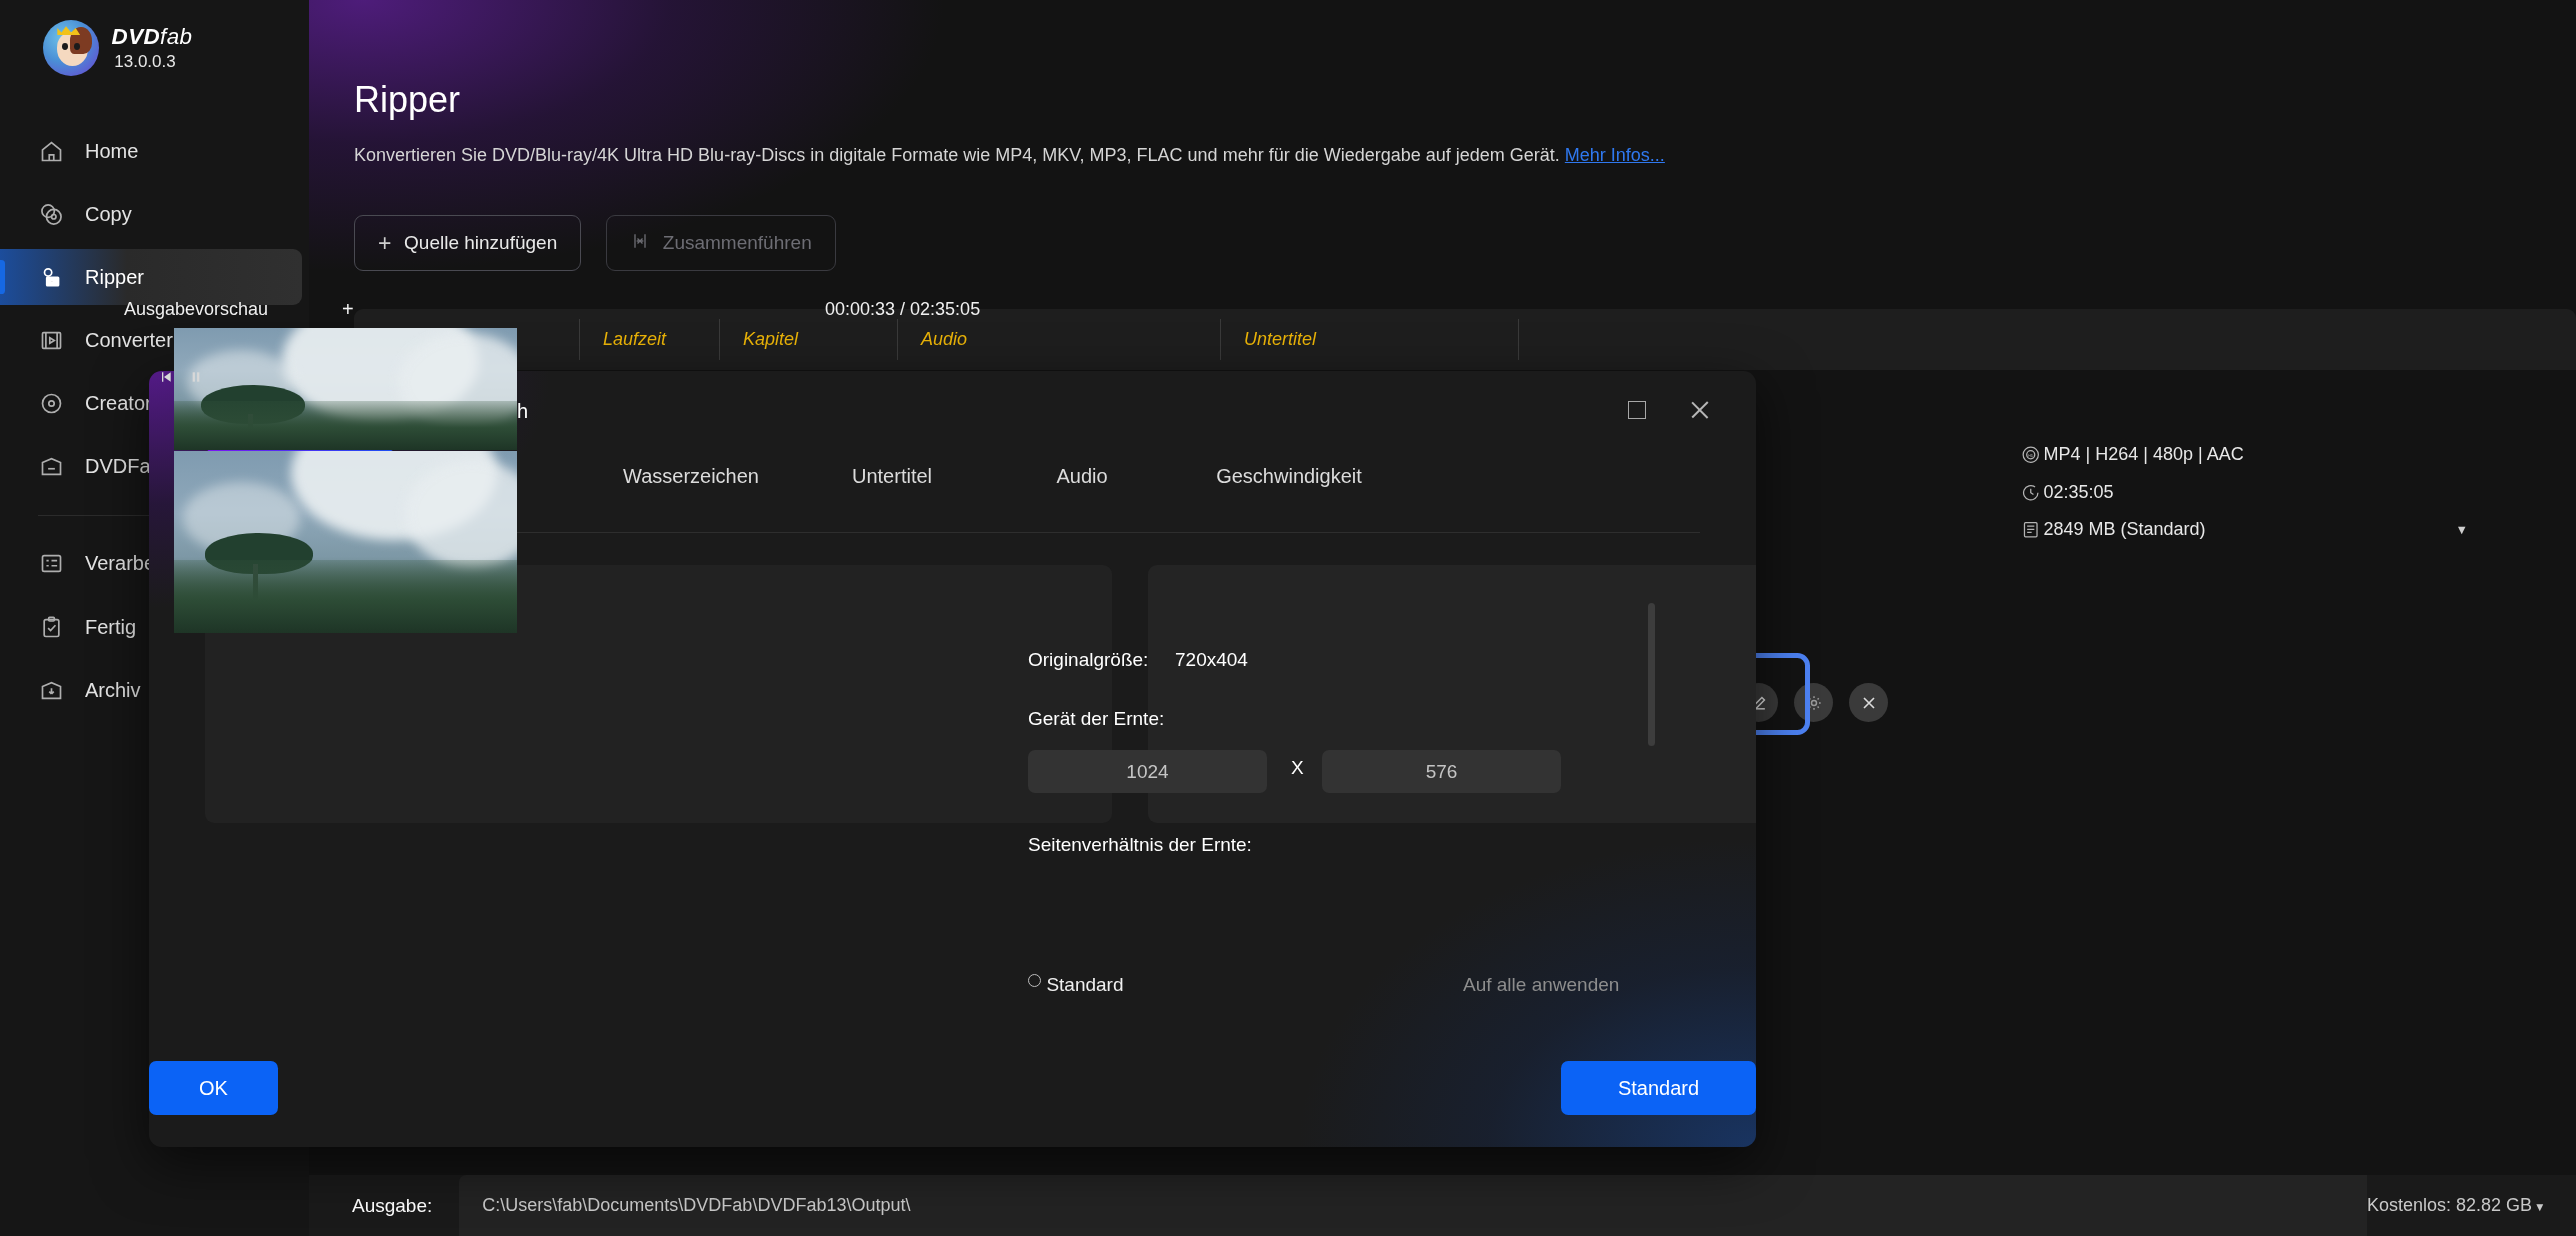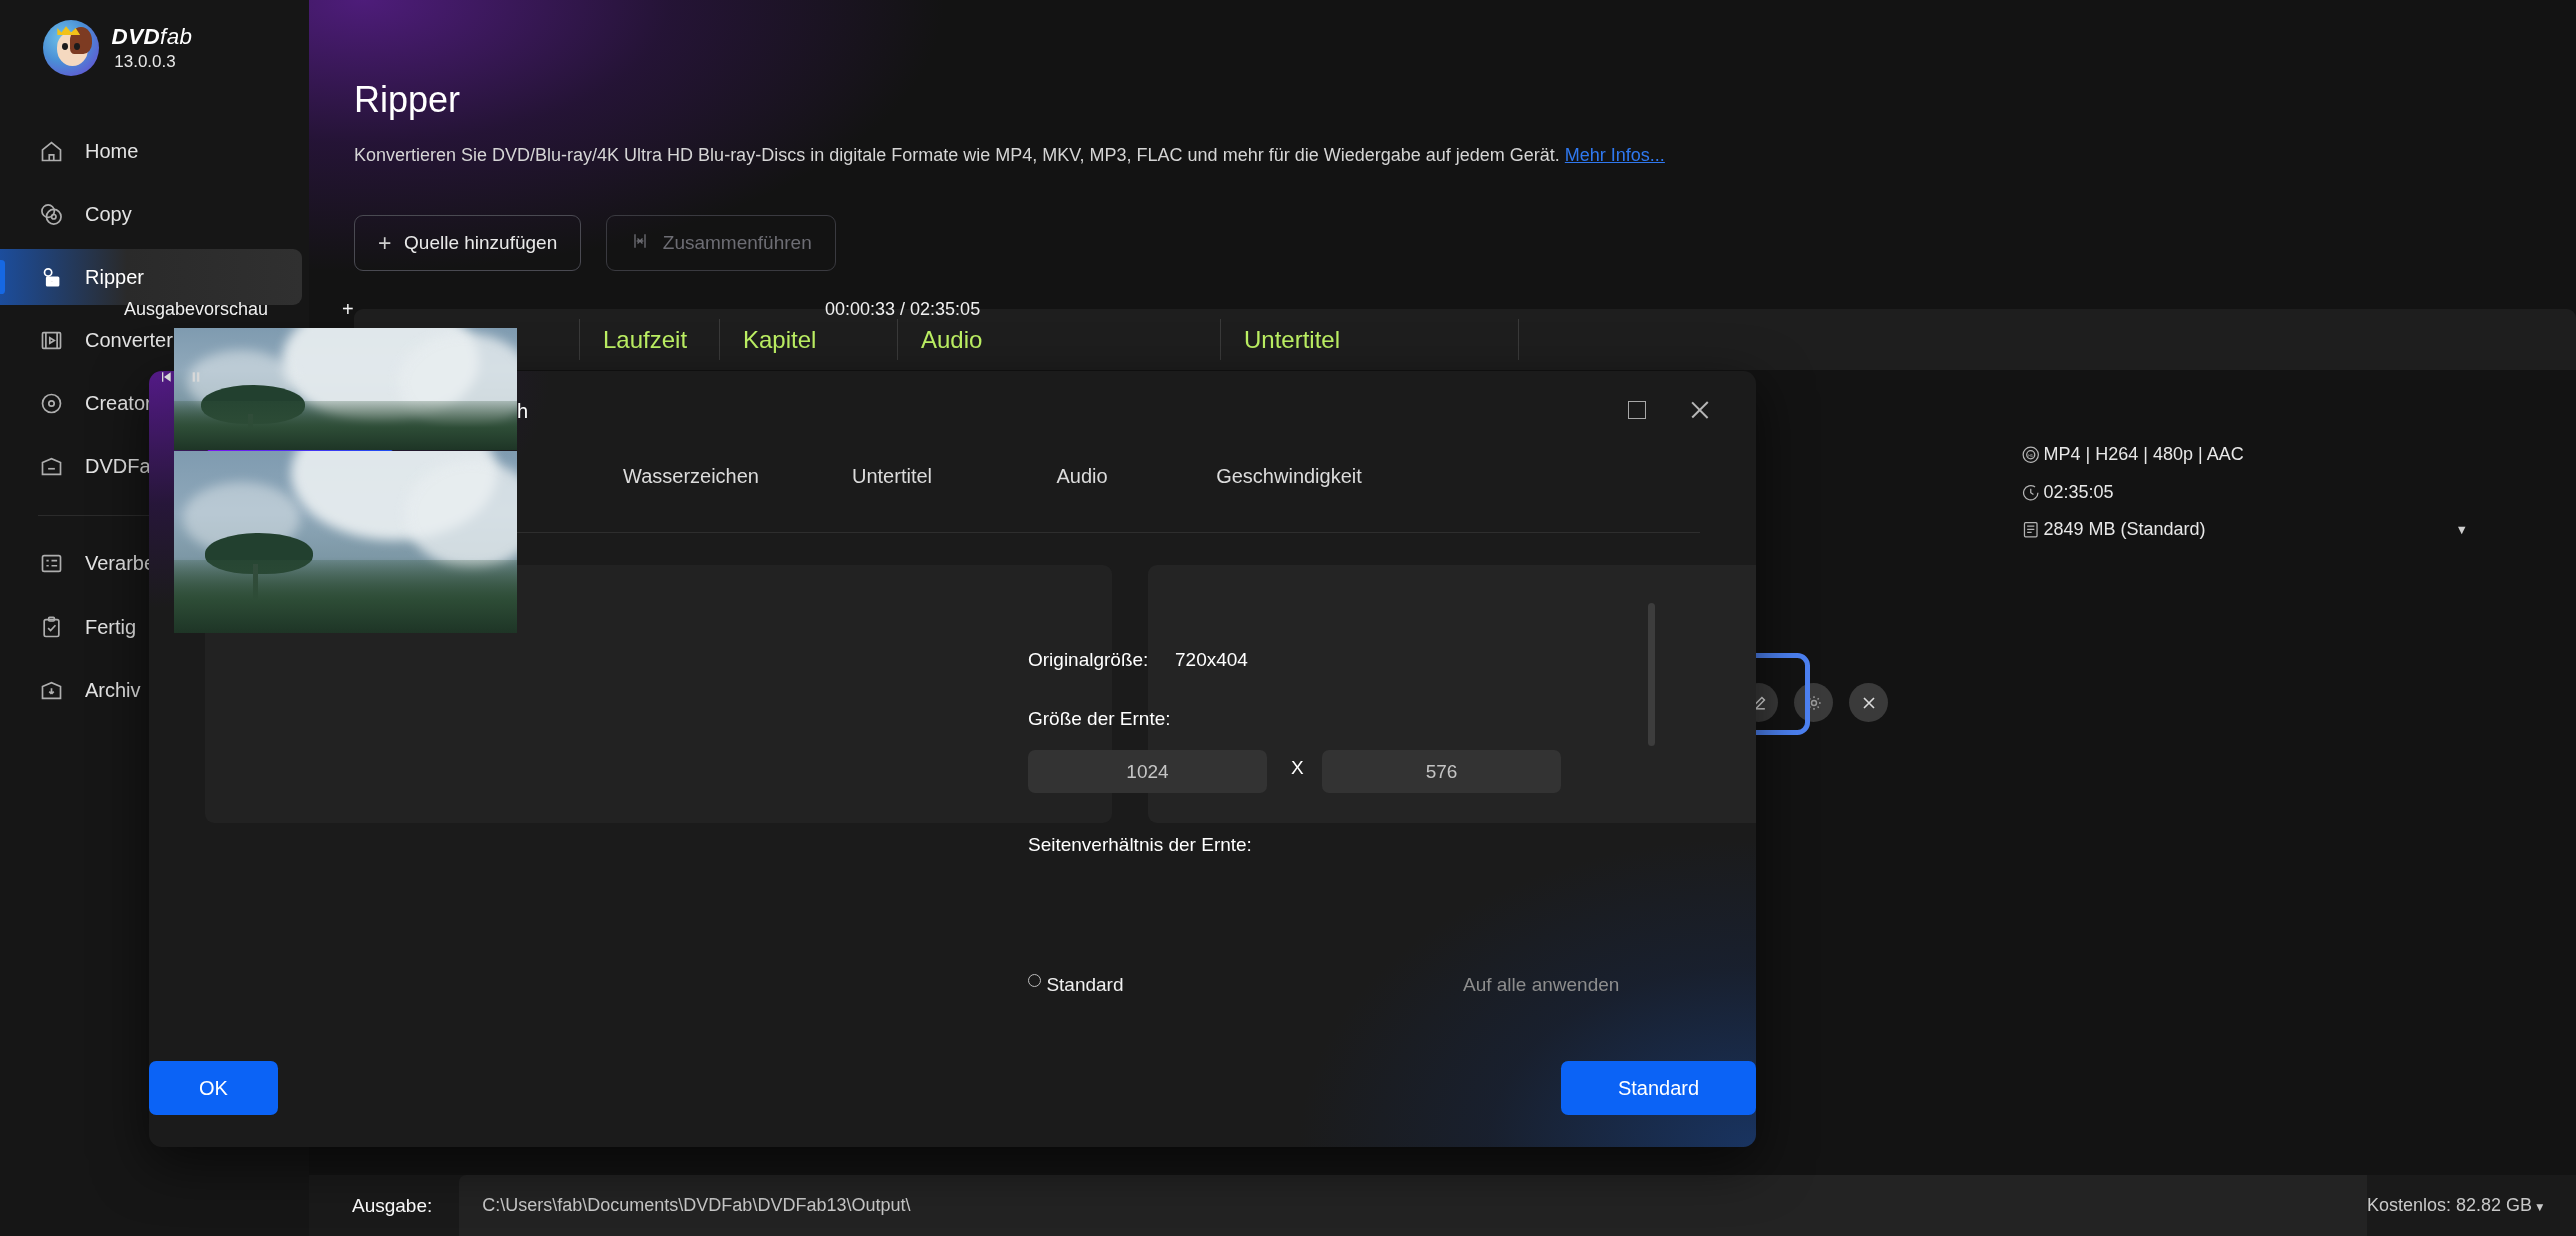--- a/index.html
+++ b/index.html
@@ -80,21 +80,21 @@
     border:0.9px solid #4a4a52; border-radius:9px; color:#e9e9e9; font-size:19px;
     background:transparent; cursor:pointer;
   }
   .btn-outline.disabled { color:#6d6d74; border-color:#3a3a40; cursor:default; }
   .plus-ico { font-size:23px; line-height:1; color:#cfcfcf; }
 
   .table-head {
     position:absolute; left:45px; top:309px; right:0; height:61px;
     background:#1e1e1e; border-radius:9px 9px 0 0; display:flex; align-items:center;
   }
-  .th { font-size:24px; color:#bef264; position:relative; height:41px; display:flex; align-items:center; }
+  .th { font-size:18px; color:#eab308; position:relative; height:41px; display:flex; align-items:center;font-style:italic; }
   .th + .th::before {
     content:""; position:absolute; left:-0.9px; top:0; width:0.9px; height:41px; background:#3a3a3a;
   }
   .th-spacer::before { content:""; position:absolute; left:-0.9px; top:0; width:0.9px; height:41px; background:#3a3a3a; }
 
   
   .file-info { position:absolute; right:54px; top:444px; width:502px; color:#e8e8e8; font-size:18px; }
   .fi-row { display:flex; align-items:center; gap:2px; margin-bottom:16px; position:relative; }
   .fi-ico { width:21.5px; height:21.5px; flex:none; }
   .fi-caret { position:absolute; right:54px; color:#cfcfcf; font-size:12.6px; }
@@ -525,21 +525,21 @@
     <div class="cloud" style="left:9px;top:30.5px;width:117px;height:72px;opacity:.5;"></div>
     <div class="treecanopy" style="left:30.5px;top:82px;width:108px;height:41px;"></div>
     <div class="trunk" style="left:79px;top:113px;width:4.5px;height:48px;"></div>
     <div class="ridge"></div>
   </div>
   <div class="crosshair" style="left:342px;">+</div>
 
   <div class="crop-lbl" style="left:1028px;top:649px;">Originalgröße:</div>
   <div class="crop-val" style="left:1175px;top:649px;">720x404</div>
 
-  <div class="crop-lbl" style="left:1028px;top:708px;">Größe der Ernte:</div>
+  <div class="crop-lbl" style="left:1028px;top:708px;">Gerät der Ernte:</div>
   <div class="size-input" style="left:1028px;top:750px;width:239px;">1024</div>
   <div class="x-sep" style="left:1291px;top:757px;">X</div>
   <div class="size-input" style="left:1322px;top:750px;width:239px;">576</div>
 
   <div class="crop-lbl" style="left:1028px;top:834px;">Seitenverhältnis der Ernte:</div>
 
   <div class="radio-row">
     <span class="radio-dot"></span>
     <span style="font-size:19px;color:#f0f0f0;">Standard</span>
   </div>

